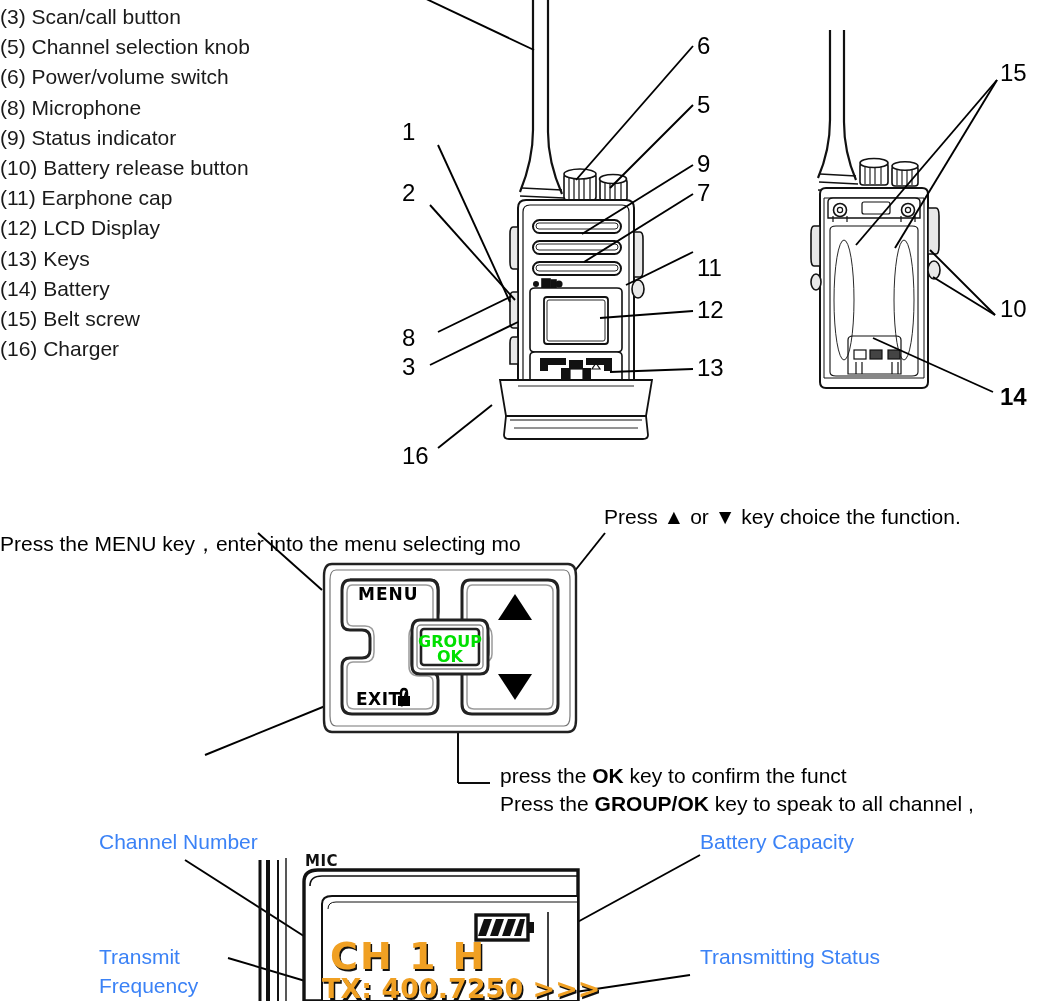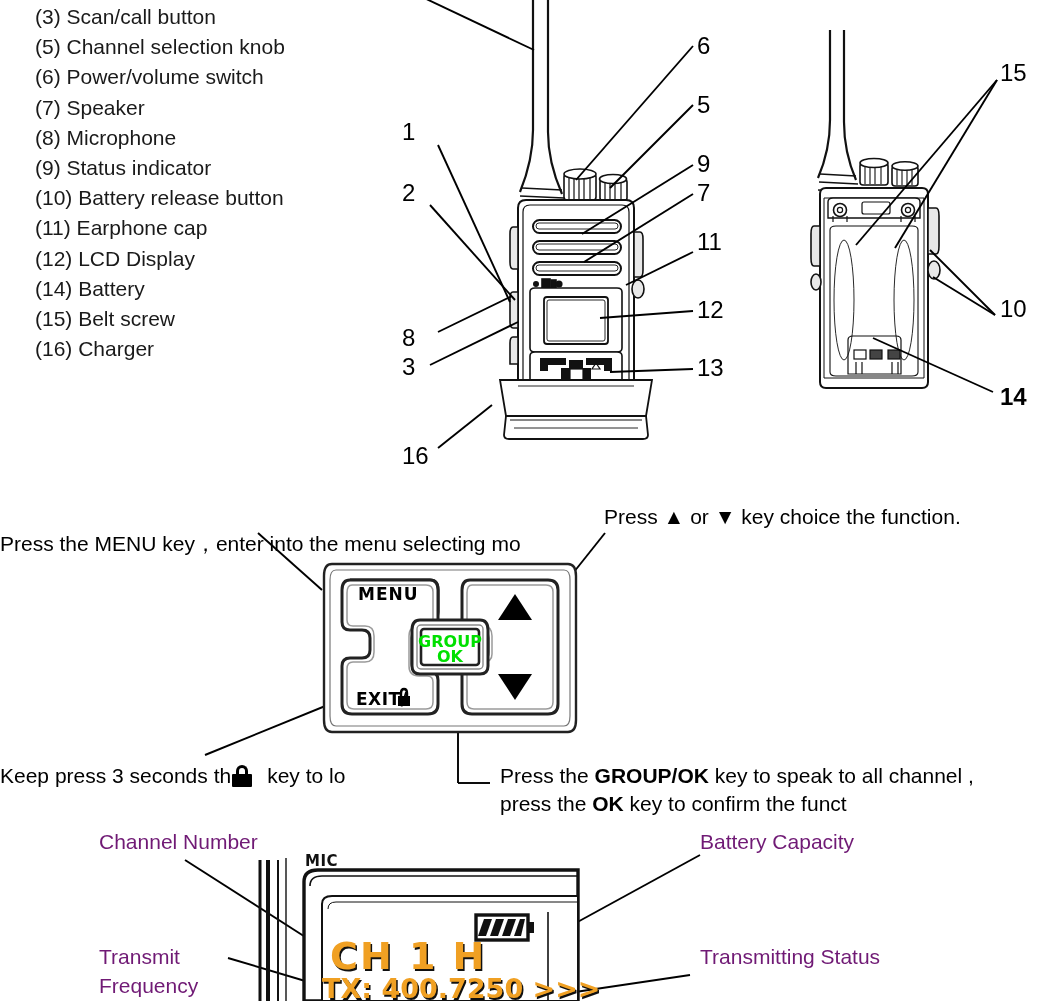--- a/index.html
+++ b/index.html
@@ -20,21 +20,20 @@
   
   #parts-list {
     left: 0px; top: 2px;
     width: 380px;
   }
   #parts-list .part-item {
     font-size: 21px;
     line-height: 30.2px;
     white-space: nowrap;
     color: #1a1a1a;
-    margin-left: 35px;
   }
 
   
   .callout {
     font-size: 24px;
     line-height: 24px;
     color: #000;
     white-space: nowrap;
   }
 
@@ -71,21 +70,21 @@
     border: 3.5px solid #000;
     border-bottom: none;
     border-radius: 7px 7px 0 0;
     box-sizing: border-box;
   }
 
   
   .lcd-label {
     font-size: 21px;
     line-height: 29px;
-    color: #701a75;
+    color: #3b82f6;
     white-space: nowrap;
   }
 
   
   #lcd-text-ch, #lcd-text-tx {
     font-family: "DejaVu Sans", sans-serif;
     font-weight: bold;
     color: #f0a023;
     text-shadow: 1.5px 1.5px 0 #101010;
     white-space: nowrap;
@@ -99,26 +98,26 @@
     fill: #000;
   }
 </style>
 </head>
 <body>
 
 <div id="parts-list" class="abs">
   <div class="part-item">(3) Scan/call button</div>
   <div class="part-item">(5) Channel selection knob</div>
   <div class="part-item">(6) Power/volume switch</div>
-  <div class="part-item">(7) Speaker</div>
   <div class="part-item">(8) Microphone</div>
   <div class="part-item">(9) Status indicator</div>
   <div class="part-item">(10) Battery release button</div>
   <div class="part-item">(11) Earphone cap</div>
   <div class="part-item">(12) LCD Display</div>
+  <div class="part-item">(13) Keys</div>
   <div class="part-item">(14) Battery</div>
   <div class="part-item">(15) Belt screw</div>
   <div class="part-item">(16) Charger</div>
 </div>
 
 <svg class="abs radio-svg" id="front-radio" style="left:470px; top:-8px;" width="230" height="455" viewBox="0 0 230 455">
   <g fill="none" stroke="#111" stroke-width="1.6">
 
     <path d="M63 0 L63 138 Q63 168 50 200" stroke-width="2.2"></path>
     <path d="M78 0 L78 140 Q78 170 92 202" stroke-width="2.2"></path>
@@ -280,21 +279,21 @@
 <div class="abs callout" style="left:402px; top:120px;">1</div>
 <div class="abs callout" style="left:402px; top:181px;">2</div>
 <div class="abs callout" style="left:402px; top:326px;">8</div>
 <div class="abs callout" style="left:402px; top:355px;">3</div>
 <div class="abs callout" style="left:402px; top:444px;">16</div>
 
 <div class="abs callout" style="left:697px; top:34px;">6</div>
 <div class="abs callout" style="left:697px; top:93px;">5</div>
 <div class="abs callout" style="left:697px; top:152px;">9</div>
 <div class="abs callout" style="left:697px; top:181px;">7</div>
-<div class="abs callout" style="left:697px; top:230px;">11</div>
+<div class="abs callout" style="left:697px; top:256px;">11</div>
 <div class="abs callout" style="left:697px; top:298px;">12</div>
 <div class="abs callout" style="left:697px; top:356px;">13</div>
 
 <div class="abs callout" style="left:1000px; top:61px;">15</div>
 <div class="abs callout" style="left:1000px; top:297px;">10</div>
 <div class="abs callout" style="left:1000px; top:385px;font-weight:bold;">14</div>
 
 <div class="abs instr clip-a" style="left:0px; top:503px;">Press the MENU  key，enter into the menu selecting mo</div>
 <div class="abs instr" style="left:604px; top:503px;">Press ▲ or ▼ key choice the function.</div>
 
@@ -332,28 +331,25 @@
     <path d="M3 6 L3 3 Q3 -1 6 -1 Q9 -1 9 3 L9 6" fill="none" stroke="#000" stroke-width="2.4"></path>
   </g>
   <polygon points="195,36 212,62 178,62" fill="#000"></polygon>
   <polygon points="195,142 212,116 178,116" fill="#000"></polygon>
 
   <text x="130" y="89" font-size="16" font-weight="bold" fill="#00e000" text-anchor="middle" font-family="DejaVu Sans, sans-serif">GROUP</text>
   <text x="130" y="104" font-size="16" font-weight="bold" fill="#00e000" text-anchor="middle" font-family="DejaVu Sans, sans-serif">OK</text>
 </svg>
 
 <div class="abs clip-b" style="left:0px; top:762px; height:60px;">
-  <div class="instr" style="white-space:nowrap;">
-    <span>Keep press 3 seconds th</span><span class="lock-glyph"><span class="shackle"></span><span class="body"></span></span><span style="display:inline-block;width:14px;"></span><span>key to lo</span>
-  </div>
 </div>
 
 <div class="abs" style="left:500px; top:762px;">
+  <div class="instr"><span>press the </span><b>OK</b><span> key to confirm the funct</span></div>
   <div class="instr"><span>Press the </span><b>GROUP/OK</b><span> key to speak to all channel ,</span></div>
-  <div class="instr"><span>press the </span><b>OK</b><span> key to confirm the funct</span></div>
 </div>
 
 <div class="abs lcd-label" style="left:99px; top:827px;">Channel Number</div>
 <div class="abs lcd-label" style="left:700px; top:827px;text-align:right;">Battery Capacity</div>
 <div class="abs lcd-label" style="left:99px; top:942px;text-align:right;">Transmit</div>
 <div class="abs lcd-label" style="left:99px; top:971px;">Frequency</div>
 <div class="abs lcd-label" style="left:700px; top:942px;">Transmitting Status</div>
 
 <svg class="abs" id="lcd-radio" style="left:248px; top:852px;" width="340" height="149" viewBox="0 0 340 149">
   <g fill="none" stroke="#111">

